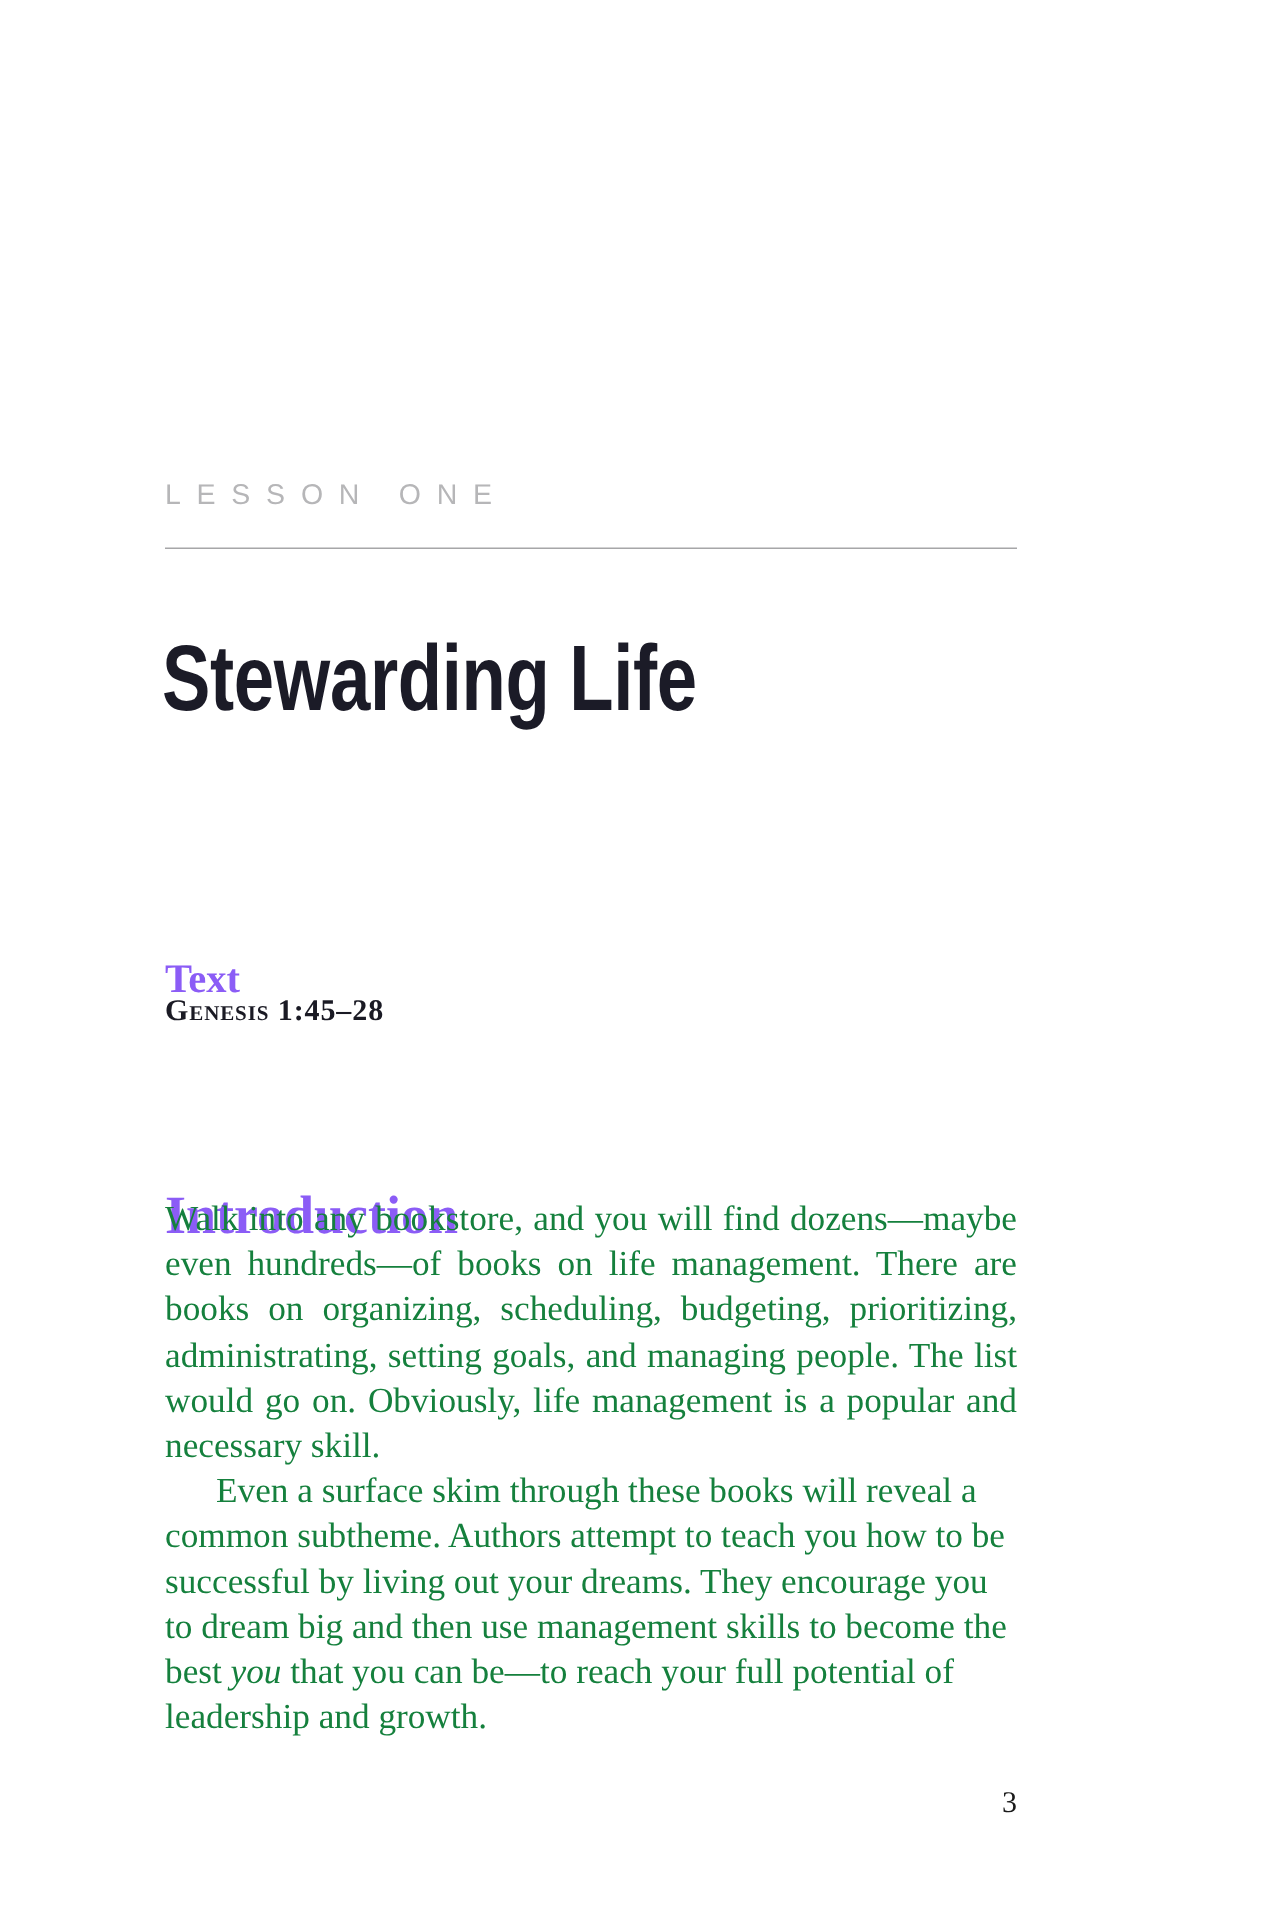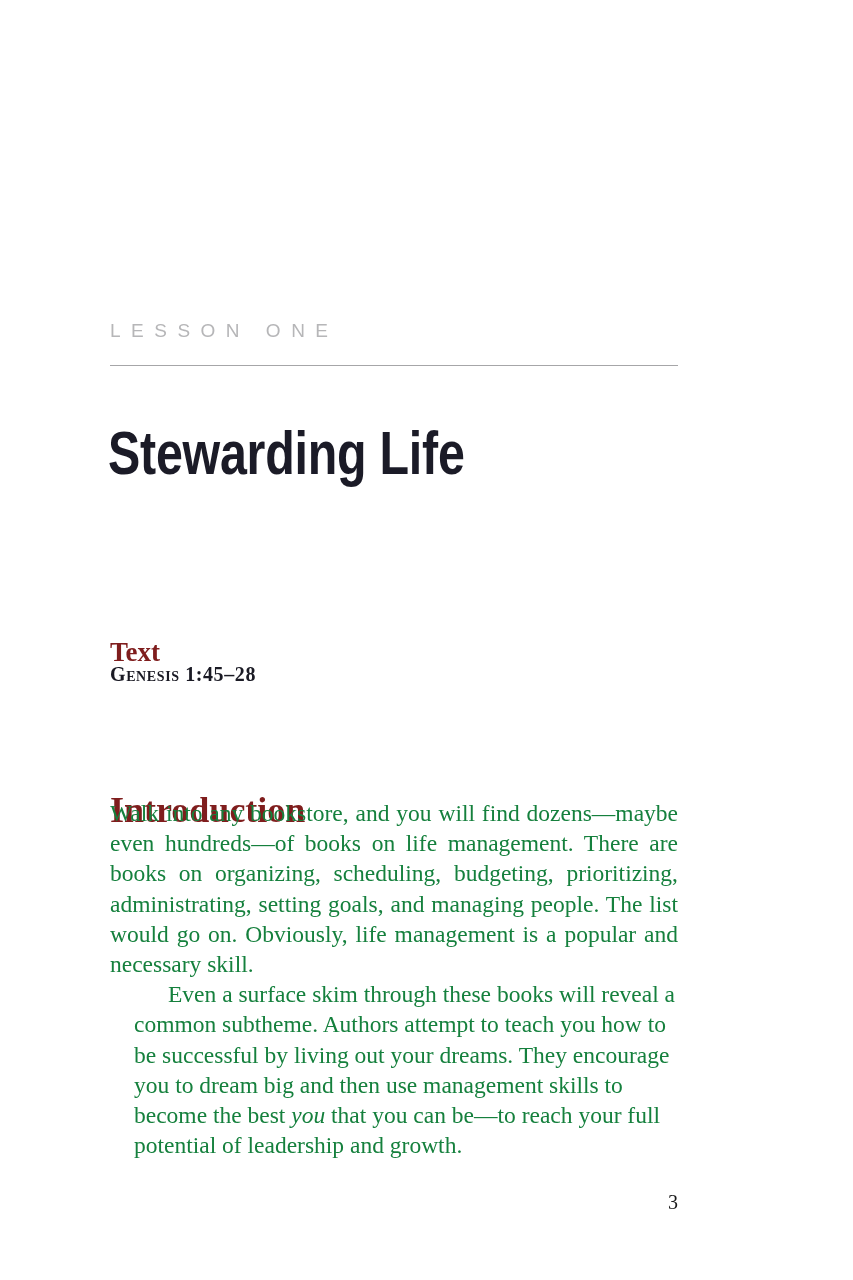--- a/index.html
+++ b/index.html
@@ -69,21 +69,21 @@
     transform-origin: left top;
     white-space: nowrap;
   }
 
   
   .section-heading {
     position: absolute;
     left: 0;
     font-family: "Liberation Serif", "DejaVu Serif", serif;
     font-weight: 700;
-    color: #7f1d1d;
+    color: #8b5cf6;
     line-height: 1;
     white-space: nowrap;
   }
   .section-heading.text-heading {
     top: 617px;
     font-size: 27px;
   }
   .section-heading.intro-heading {
     top: 762px;
     font-size: 36px;
@@ -120,21 +120,20 @@
   }
   .body-copy p {
     margin: 0;
     text-align: justify;
   }
   .body-copy p.indented {
     text-indent: 34px;
   }
   .body-copy p:last-child {
     text-align: left;
-    margin-left: 24px;
   }
   .body-copy em {
     font-style: italic;
   }
 
   
   .page-number {
     position: absolute;
     top: 1192px;
     left: 0;

